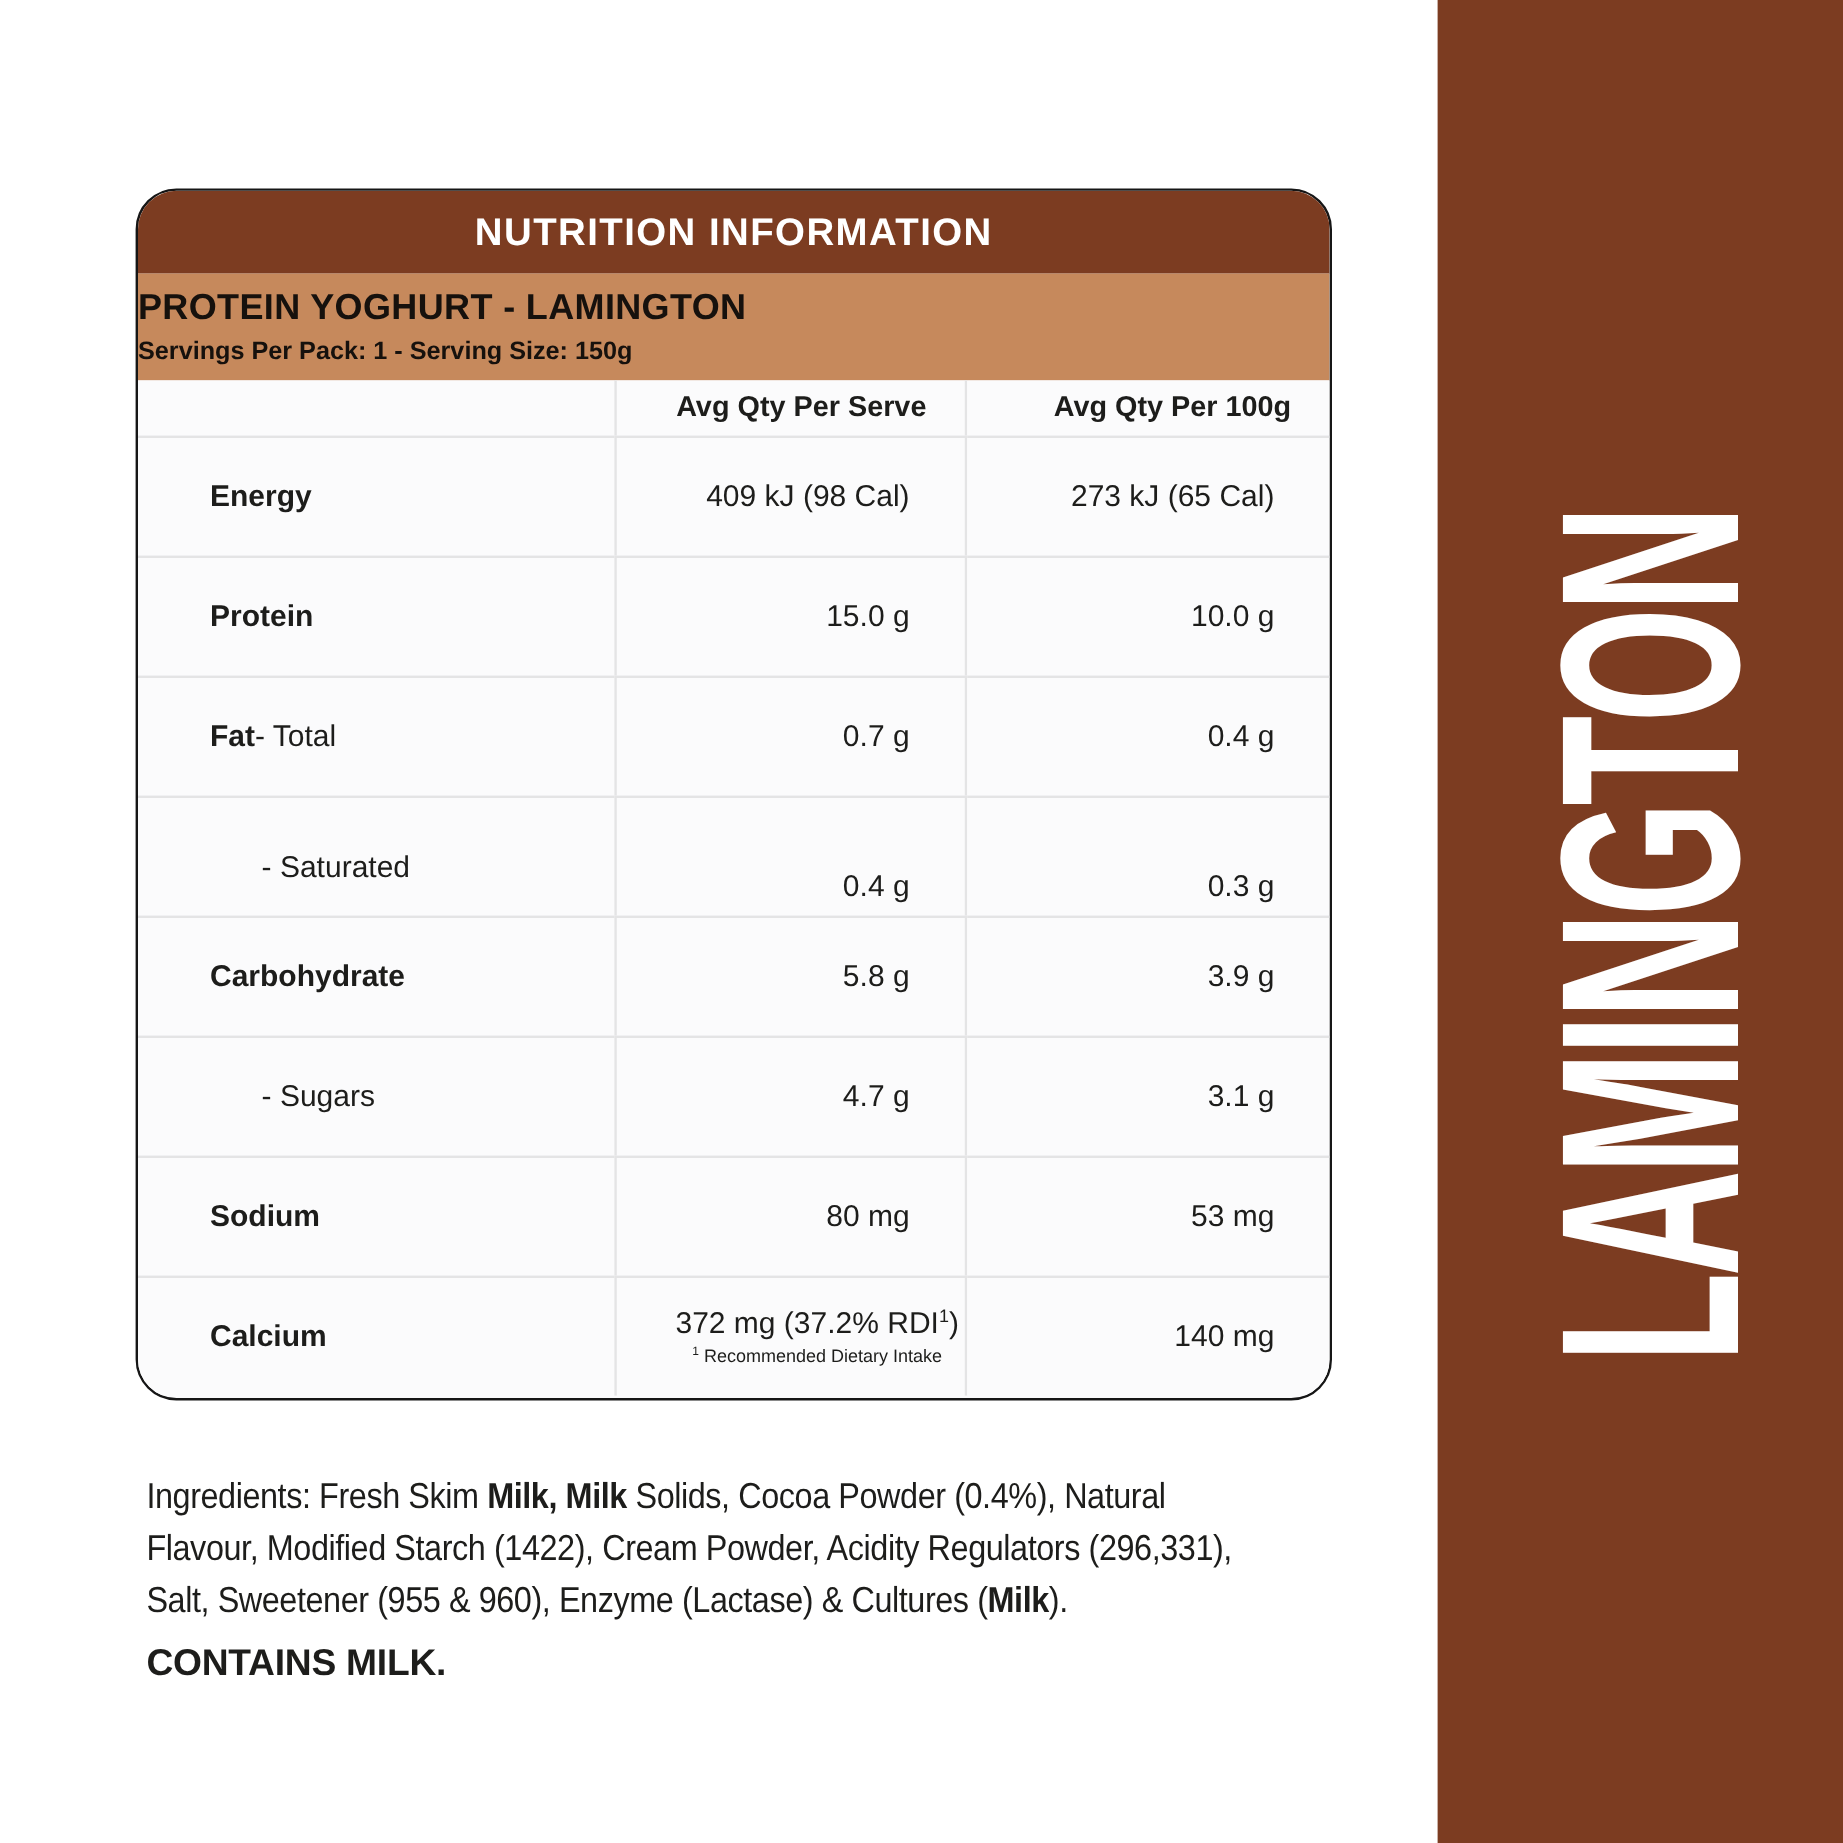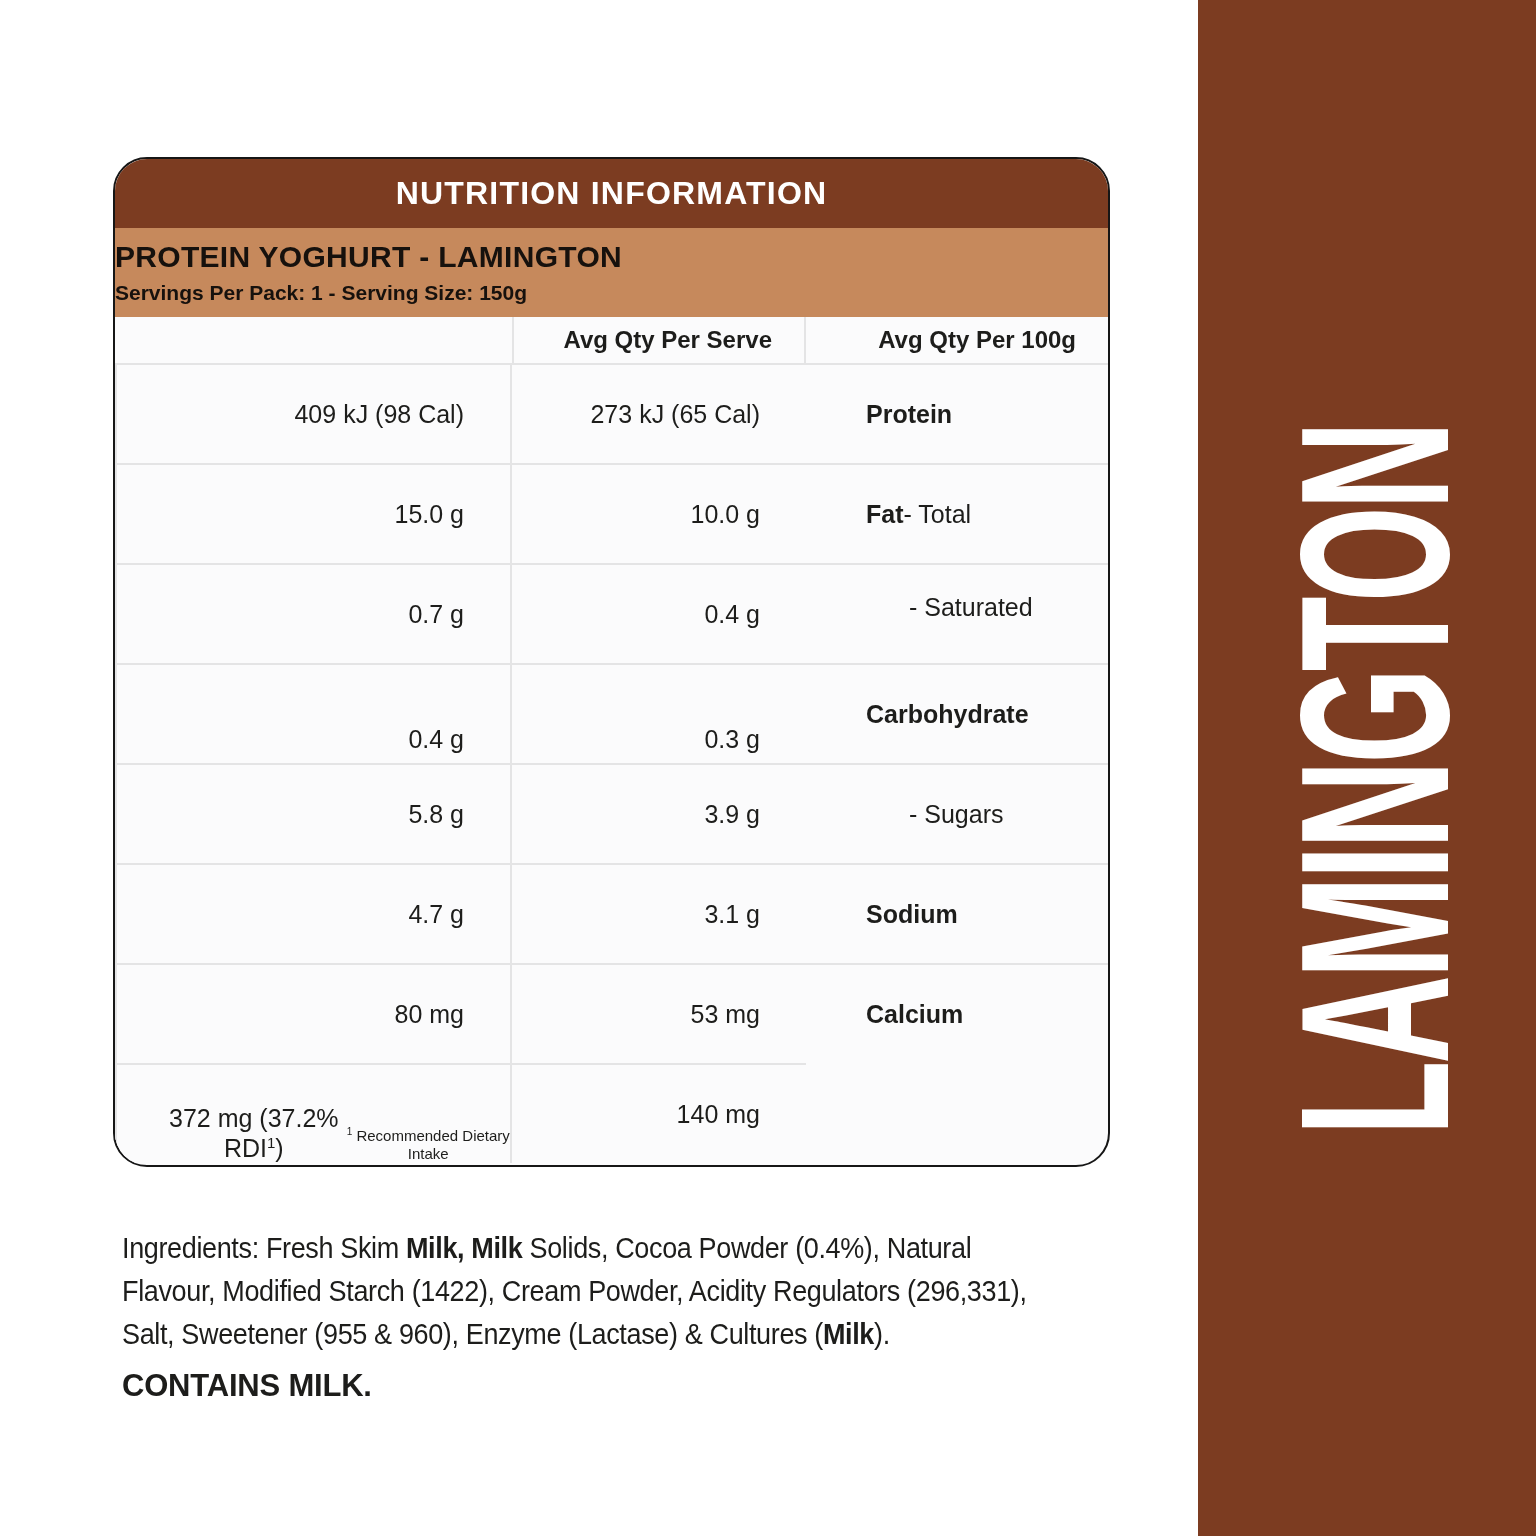--- a/index.html
+++ b/index.html
@@ -43,24 +43,24 @@
   }
   .c{display:flex;align-items:center;font-size:25px;background:var(--cellbg);min-width:0;}
   .c .b{font-weight:bold;}
   .lab{padding-left:60px;}
   .lab.ind{padding-left:103px;}
   .val{justify-content:flex-end;padding-right:46px;}
   .hed{font-weight:bold;font-size:24px;justify-content:flex-end;padding-right:32px;}
   .mid{border-left:2px solid var(--sep);border-right:2px solid var(--sep);}
   .rb{border-top:2px solid var(--sep);}
   
-  .sat-lab{align-items:flex-start;padding-top:28px;}
+  .sat-lab{align-items:flex-start;padding-top:44px;}
   .sat-val{align-items:flex-start;padding-top:60px;}
   
-  .cal{flex-direction:row;justify-content:center;align-items:flex-end;padding:0 0 0 44px;text-align:center;}
+  .cal{flex-direction:column;justify-content:center;align-items:center;padding:0 0 0 44px;text-align:center;}
   .cal-main{font-size:25px;line-height:30px;}
   .cal-main sup{font-size:15px;line-height:0;}
   .cal-note{font-size:15px;line-height:18px;margin-top:4px;}
   .cal-note sup{font-size:10px;line-height:0;}
 
   
   #ingredients{position:absolute;left:122px;top:1226px;width:1040px;}
   .ing-lines{font-size:30px;line-height:43px;letter-spacing:-0.4px;white-space:nowrap;transform:scaleX(0.9);transform-origin:left top;}
   .contains{margin-top:13px;font-size:31px;font-weight:bold;letter-spacing:-0.2px;}
 </style>
@@ -83,20 +83,24 @@
       <h2>PROTEIN YOGHURT - LAMINGTON</h2>
       <div class="servings">Servings Per Pack: 1 - Serving Size: 150g</div>
     </div>
 
     <div class="ntable">
 
       <div class="c lab"></div>
       <div class="c hed mid">Avg Qty Per Serve</div>
       <div class="c hed">Avg Qty Per 100g</div>
 
+      <div class="c lab rb">
+          <span class="b">Energy</span>
+          <span></span>
+        </div>
       <div class="c val mid rb">409 kJ (98 Cal)</div>
       <div class="c val rb">273 kJ (65 Cal)</div>
 
       <div class="c lab rb">
           <span class="b">Protein</span>
           <span></span>
         </div>
       <div class="c val mid rb">15.0 g</div>
       <div class="c val rb">10.0 g</div>
 

